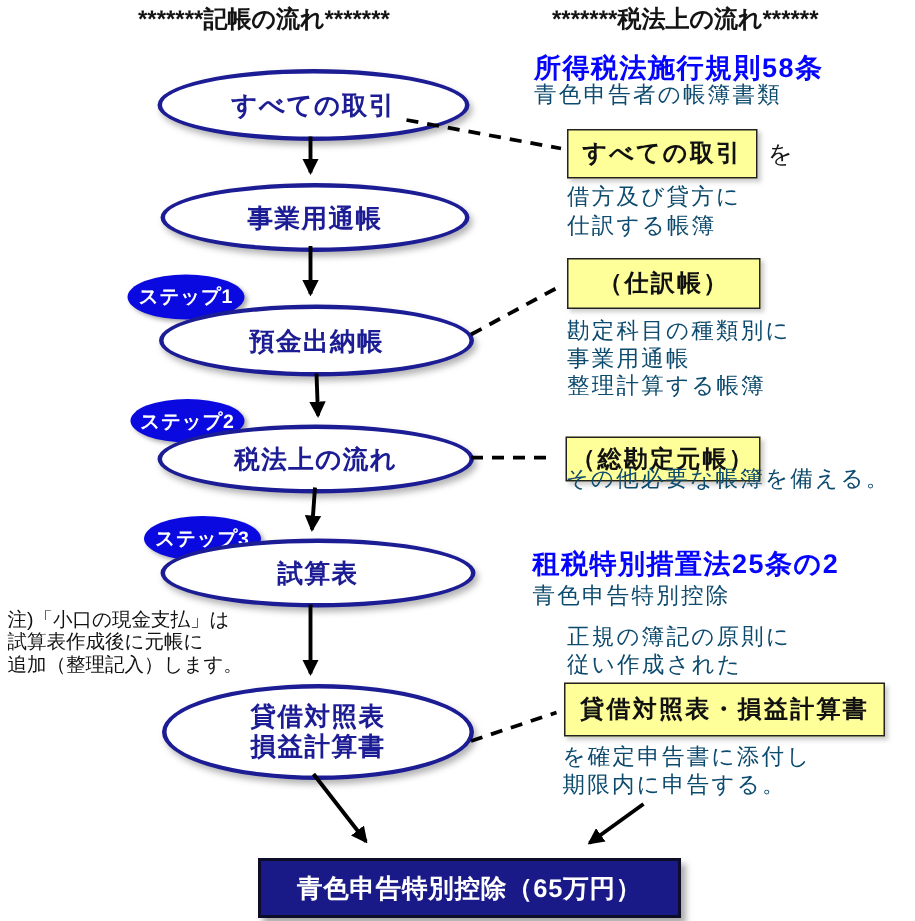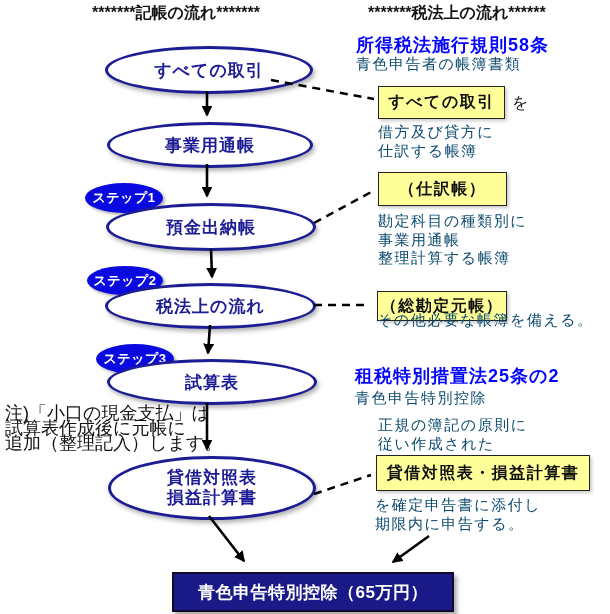--- a/index.html
+++ b/index.html
@@ -18,21 +18,21 @@
     color:var(--navy,#1c1c94);font-weight:bold;font-size:17px;letter-spacing:1px;
     box-shadow:2px 3px 4px rgba(90,90,90,.45);
   }
   .node .l2{line-height:1.18;text-align:center;}
   .step{
     position:absolute;z-index:1;background:var(--step-blue,#0a0ae0);
     border-radius:50%;display:flex;align-items:center;justify-content:center;
     color:#fff;font-weight:bold;font-size:13px;letter-spacing:.5px;
     box-shadow:2px 2px 3px rgba(90,90,90,.5);
   }
-  .note{position:absolute;left:5px;top:406px;font-size:18px;line-height:14.8px;color:#111;white-space:nowrap;z-index:2;}
+  .note{position:absolute;left:5px;top:406px;font-size:13px;line-height:14.8px;color:#111;white-space:nowrap;z-index:2;}
   .result{
     position:absolute;left:172px;top:572px;width:278px;height:36px;z-index:2;
     background:var(--result-bg,#191987);border:2px solid #0d0d28;
     display:flex;align-items:center;justify-content:center;
     color:#fff;font-weight:bold;font-size:17px;letter-spacing:.5px;white-space:nowrap;
     box-shadow:3px 4px 4px rgba(90,90,90,.5);
   }
   .lawtitle{position:absolute;color:var(--law-blue,#0505ff);font-weight:bold;font-size:18px;letter-spacing:1px;white-space:nowrap;z-index:2;}
   .rtext{position:absolute;font-size:15px;letter-spacing:1.5px;line-height:18.5px;color:#0c4a6e;font-weight:500;white-space:nowrap;z-index:2;}
   .ybox{

